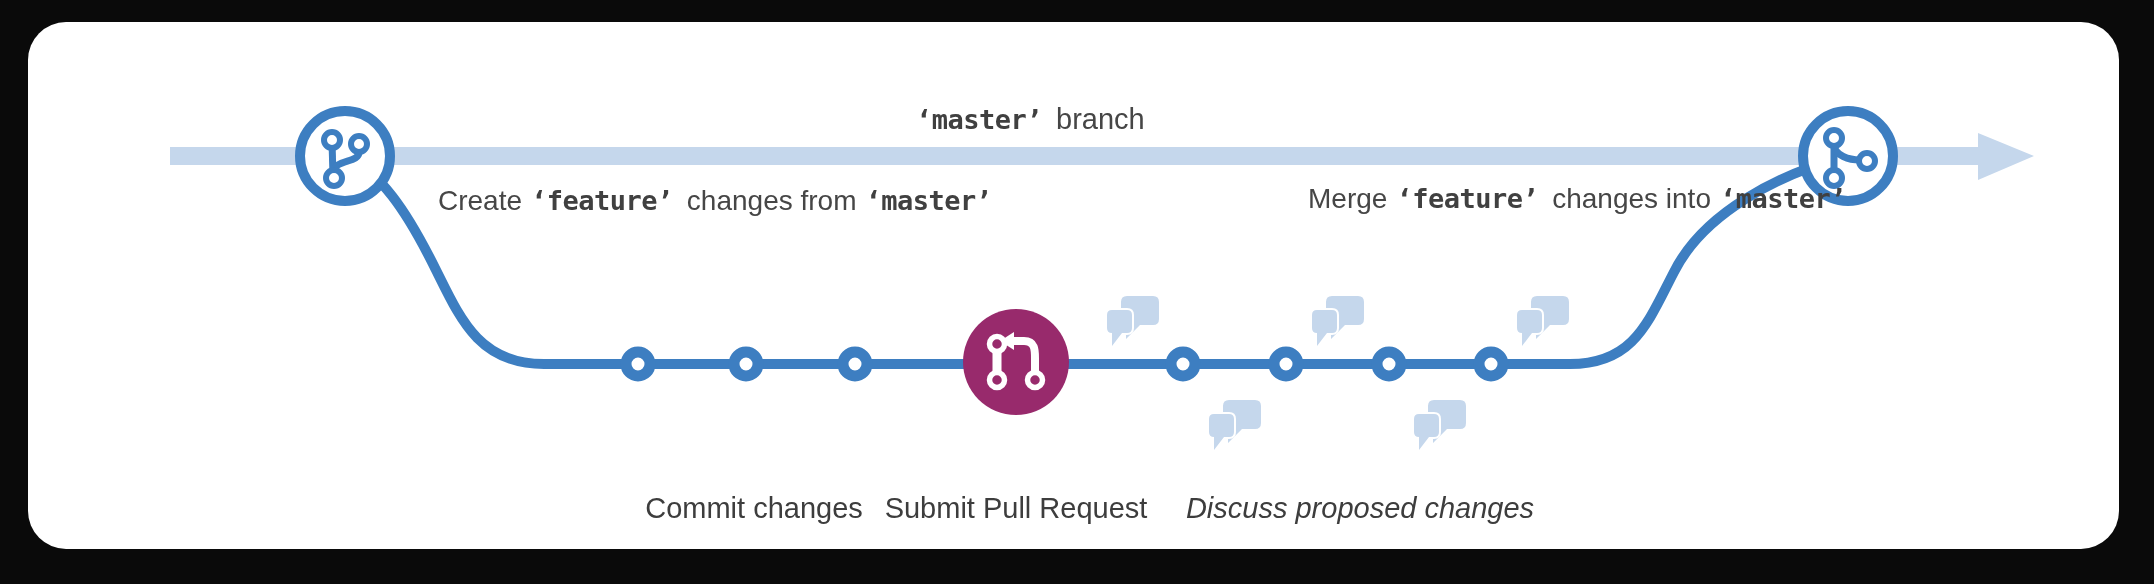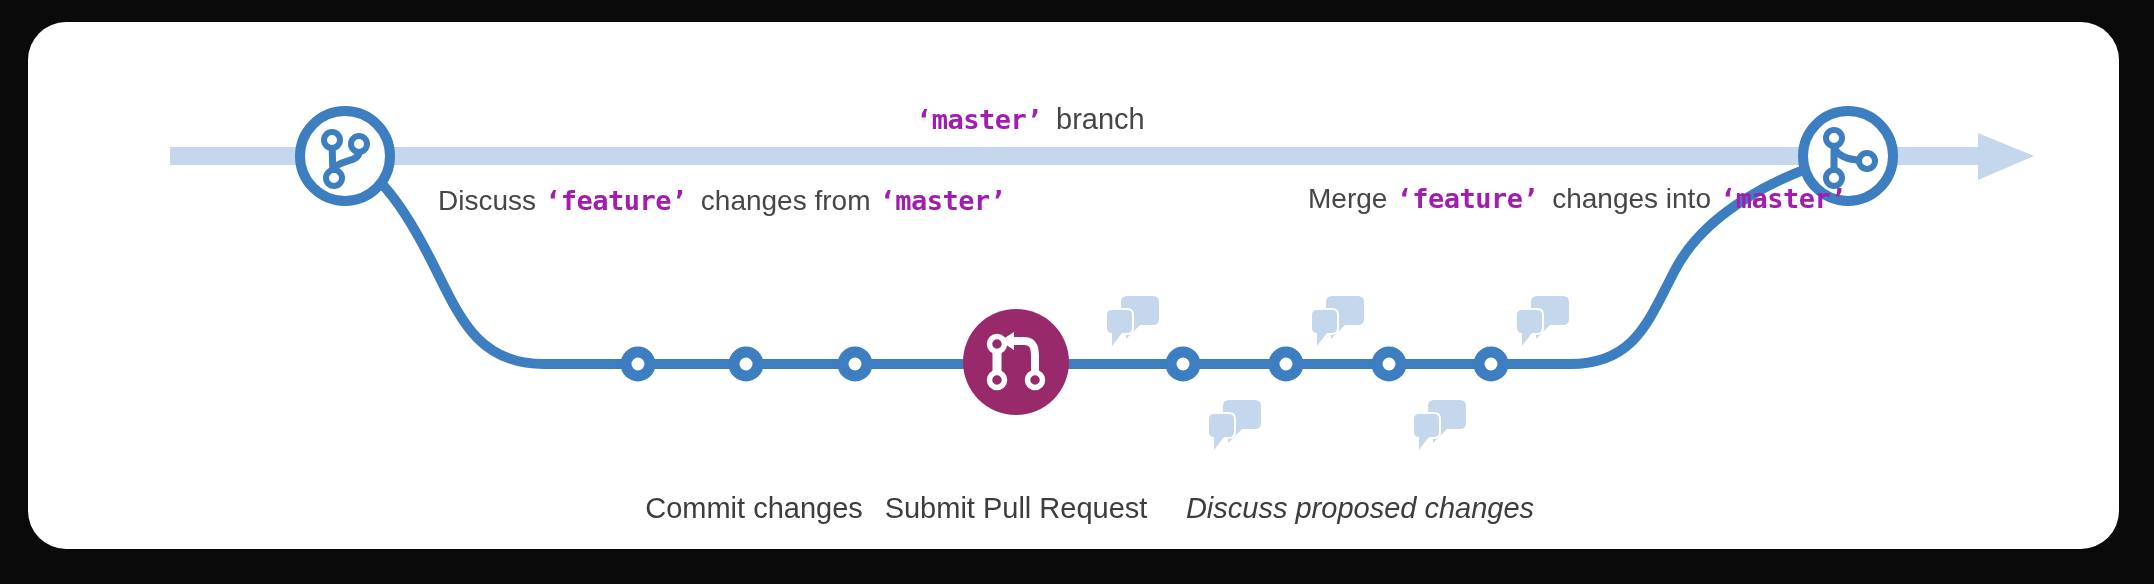--- a/index.html
+++ b/index.html
@@ -24,21 +24,21 @@
     align-items:baseline;
     gap:9px;
     font-size:28px;
     color:#464646;
     white-space:nowrap;
   }
   .code {
     font-family:"DejaVu Sans Mono", monospace;
     font-weight:bold;
     font-size:27px;
-    color:#a21caf;
+    color:#404040;
     letter-spacing:-0.5px;
     margin-right:5px;
   }
   .master-label  { left:888px;  top:81px;  font-size:29px; }
   .create-label  { left:410px;  top:163px; }
   .merge-label   { left:1280px; top:161px; }
   .step-label {
     position:absolute;
     top:470px;
     transform:translateX(-50%);
@@ -121,21 +121,21 @@
     <use href="#bubbles" x="1179" y="376"></use>
     <use href="#bubbles" x="1384" y="376"></use>
   </svg>
 
   <div class="label master-label">
     <span class="code">‘master’</span>
     <span>branch</span>
   </div>
 
   <div class="label create-label">
-    <span>Discuss</span>
+    <span>Create</span>
     <span class="code">‘feature’</span>
     <span>changes from</span>
     <span class="code">‘master’</span>
   </div>
 
   <div class="label merge-label">
     <span>Merge</span>
     <span class="code">‘feature’</span>
     <span>changes into</span>
     <span class="code">‘master’</span>

